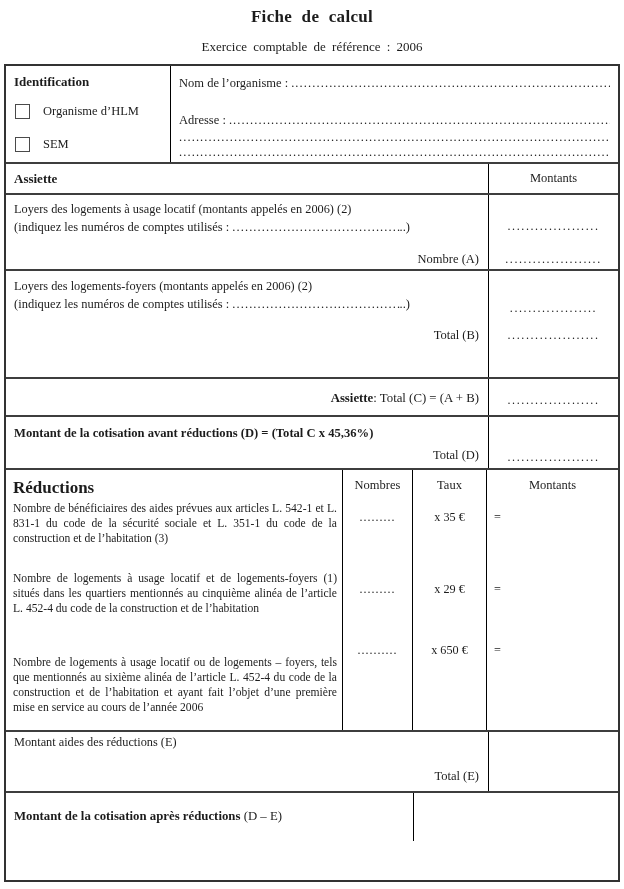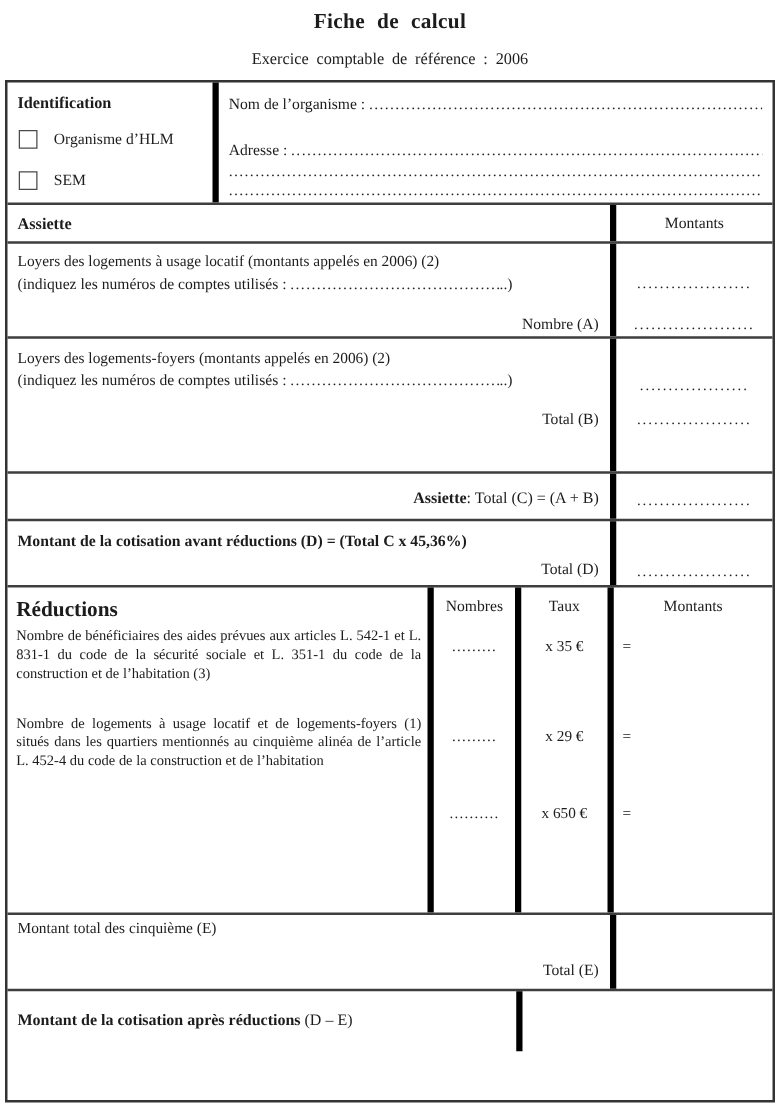--- a/index.html
+++ b/index.html
@@ -16,21 +16,21 @@
     position:absolute;top:39px;left:0;width:100%;text-align:center;
     font-size:13px;word-spacing:3px;
   }
   .form-table{
     position:absolute;left:4px;top:64px;width:616px;height:818px;
     border:2px solid #333;box-sizing:border-box;background:#fff;
   }
   .row{position:relative;display:flex;box-sizing:border-box;border-top:2px solid #3e3e3e;}
   .row.first{border-top:none;}
   .cell{position:relative;box-sizing:border-box;}
-  .cell + .cell{border-left:5px solid #000000;}
+  .cell + .cell{border-left:1px solid #000000;}
 
   
   .r1{height:96px}.r2{height:31px}.r3{height:76px}.r4{height:108px}
   .r5{height:38px}.r6{height:53px}.r7{height:262px}.r8{height:61px}.r9{height:50px}
 
   
   .c-id{flex:0 0 164px}.c-main{flex:0 0 482px}.c-amt{flex:1 1 auto}
   .c-desc{flex:0 0 336px}.c-nb{flex:0 0 70px}.c-tx{flex:0 0 74px}
   .c-final{flex:0 0 407px}
 
@@ -165,20 +165,21 @@
       <div class="cell c-amt">
         <div class="amt-dots" style="top:33px">....................</div>
       </div>
     </div>
 
     <div class="row r7">
       <div class="cell c-desc">
         <div class="red-hdr">Réductions</div>
         <div class="rp" style="top:32px">Nombre de bénéficiaires des aides prévues aux articles L. 542-1 et L. 831-1 du code de la sécurité sociale et L. 351-1 du code de la construction et de l’habitation (3)</div>
         <div class="rp" style="top:102px">Nombre de logements à usage locatif et de logements-foyers (1) situés dans les quartiers mentionnés au cinquième alinéa de l’article L. 452-4 du code de la construction et de l’habitation</div>
+        <div class="rp" style="top:186px">Nombre de logements à usage locatif ou de logements – foyers, tels que mentionnés au sixième alinéa de l’article L. 452-4 du code de la construction et de l’habitation et ayant fait l’objet d’une première mise en service au cours de l’année 2006</div>
       </div>
       <div class="cell c-nb">
         <div class="col-hdr">Nombres</div>
         <div class="nb-entry" style="top:40px">.........</div>
         <div class="nb-entry" style="top:112px">.........</div>
         <div class="nb-entry" style="top:173px">..........</div>
       </div>
       <div class="cell c-tx">
         <div class="col-hdr">Taux</div>
         <div class="tx-entry" style="top:40px">x 35 €</div>
@@ -188,21 +189,21 @@
       <div class="cell c-amt">
         <div class="col-hdr">Montants</div>
         <div class="eq-entry" style="top:40px">=</div>
         <div class="eq-entry" style="top:112px">=</div>
         <div class="eq-entry" style="top:173px">=</div>
       </div>
     </div>
 
     <div class="row r8">
       <div class="cell c-main">
-        <div class="bodyline" style="top:3px">Montant total des cinquième (E)</div>
+        <div class="bodyline" style="top:3px">Montant aides des réductions (E)</div>
         <div class="total-lbl" style="top:37px">Total (E)</div>
       </div>
       <div class="cell c-amt"></div>
     </div>
 
     <div class="row r9">
       <div class="cell c-final">
         <div class="bodyline" style="top:16px;font-size:12.8px;white-space:normal">
           <span class="bold">Montant de la cotisation après réductions</span><span> (D – E)</span>
         </div>

